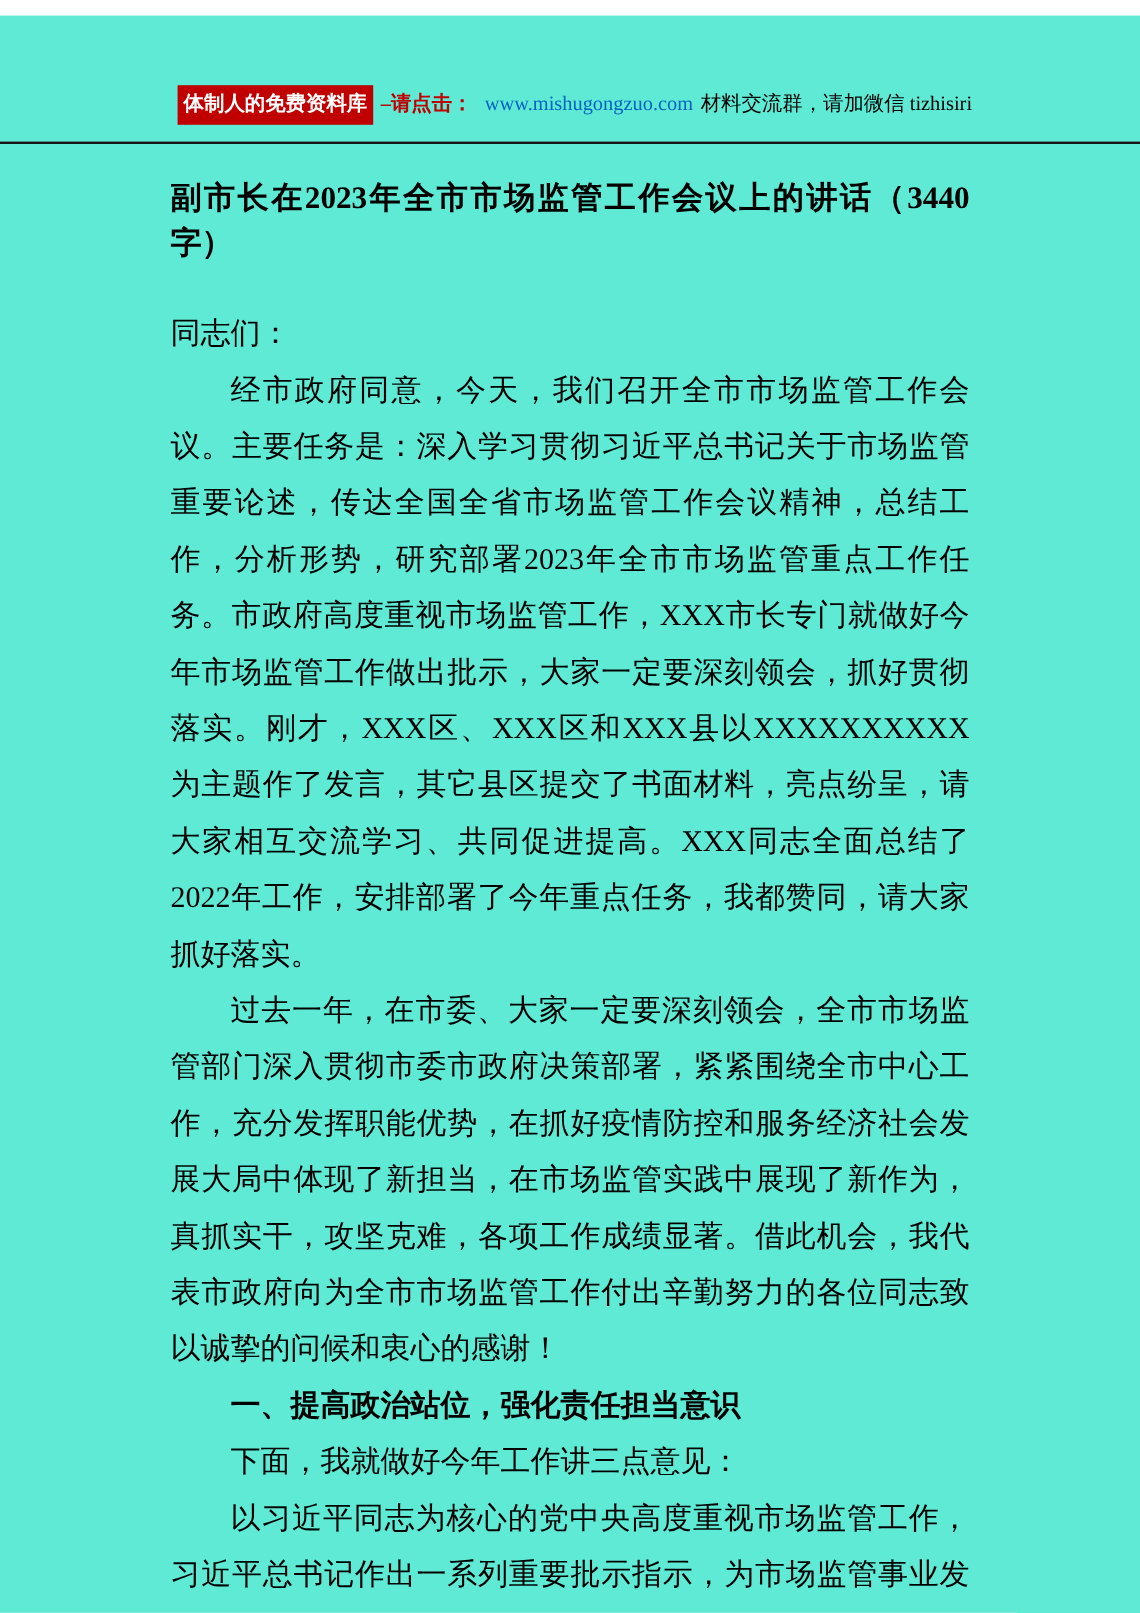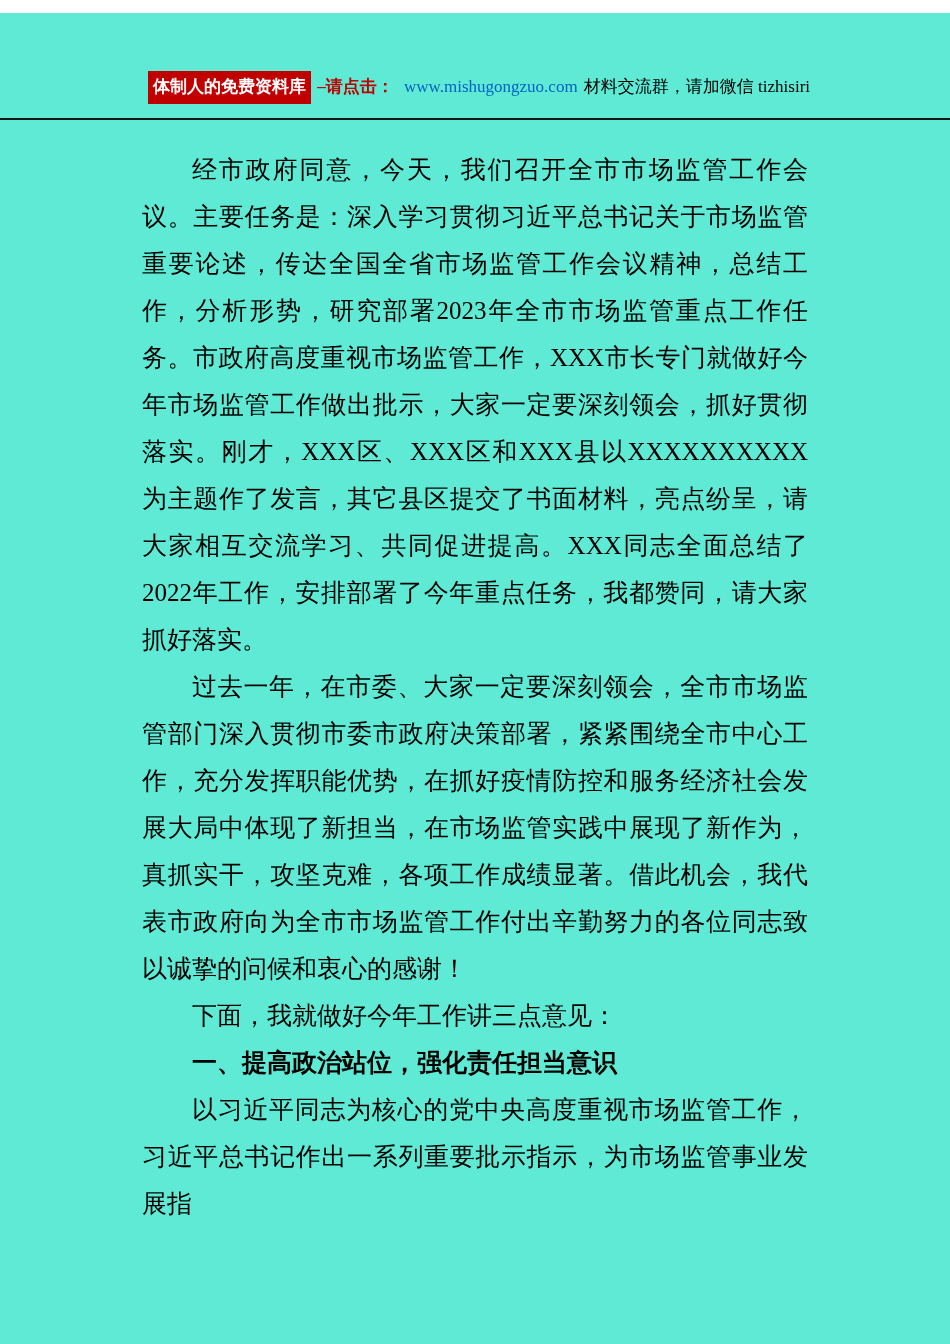--- a/index.html
+++ b/index.html
@@ -85,22 +85,24 @@
 <div class="page">
 
   <header class="top-banner">
     <span class="badge" style="background: rgb(192, 0, 0);">体制人的免费资料库</span>
     <span class="hint" style="color: rgb(192, 0, 0);">–请点击：</span>
     <a class="link" style="color: rgb(5, 99, 193);">www.mishugongzuo.com</a>
     <span class="suffix">材料交流群，请加微信 tizhisiri</span>
   </header>
 
   <main class="doc">
+    <h1 class="doc-title">副市长在2023年全市市场监管工作会议上的讲话（3440字）</h1>
     <div id="paragraphs">
+        <p class="para">同志们：</p>
         <p class="para indent">经市政府同意，今天，我们召开全市市场监管工作会议。主要任务是：深入学习贯彻习近平总书记关于市场监管重要论述，传达全国全省市场监管工作会议精神，总结工作，分析形势，研究部署2023年全市市场监管重点工作任务。市政府高度重视市场监管工作，XXX市长专门就做好今年市场监管工作做出批示，大家一定要深刻领会，抓好贯彻落实。刚才，XXX区、XXX区和XXX县以XXXXXXXXXX为主题作了发言，其它县区提交了书面材料，亮点纷呈，请大家相互交流学习、共同促进提高。XXX同志全面总结了2022年工作，安排部署了今年重点任务，我都赞同，请大家抓好落实。</p>
         <p class="para indent">过去一年，在市委、大家一定要深刻领会，全市市场监管部门深入贯彻市委市政府决策部署，紧紧围绕全市中心工作，充分发挥职能优势，在抓好疫情防控和服务经济社会发展大局中体现了新担当，在市场监管实践中展现了新作为，真抓实干，攻坚克难，各项工作成绩显著。借此机会，我代表市政府向为全市市场监管工作付出辛勤努力的各位同志致以诚挚的问候和衷心的感谢！</p>
+        <p class="para indent bold">一、提高政治站位，强化责任担当意识</p>
         <p class="para indent">下面，我就做好今年工作讲三点意见：</p>
-        <p class="para indent bold">一、提高政治站位，强化责任担当意识</p>
         <p class="para indent">以习近平同志为核心的党中央高度重视市场监管工作，习近平总书记作出一系列重要批示指示，为市场监管事业发展指</p>
       </div>
   </main>
 
 </div>
 
 </body></html>

